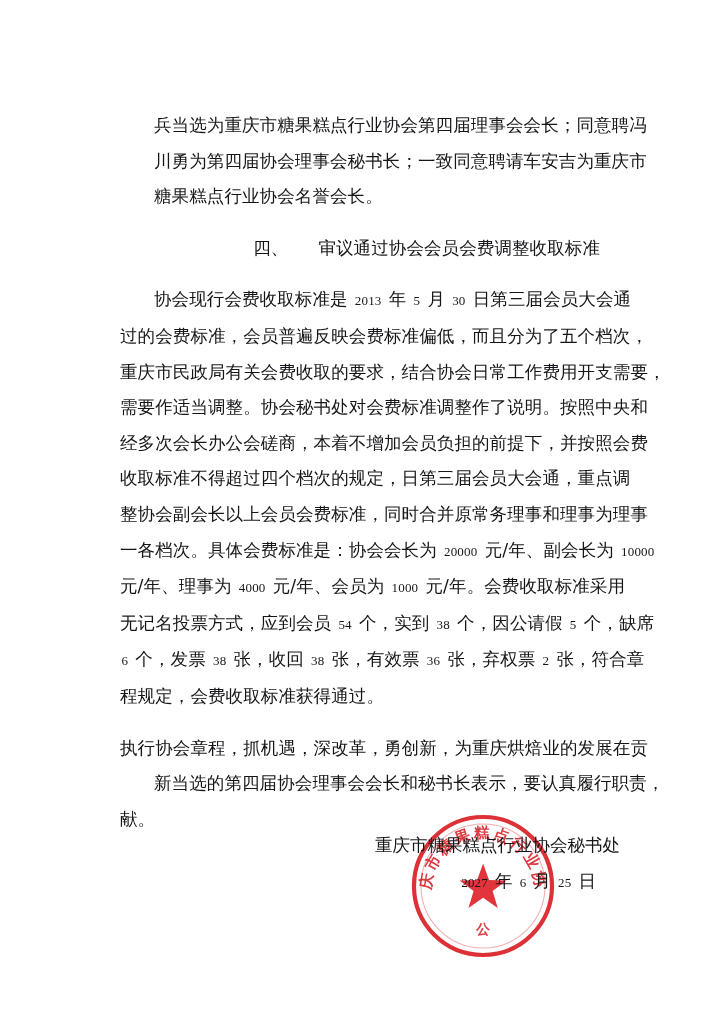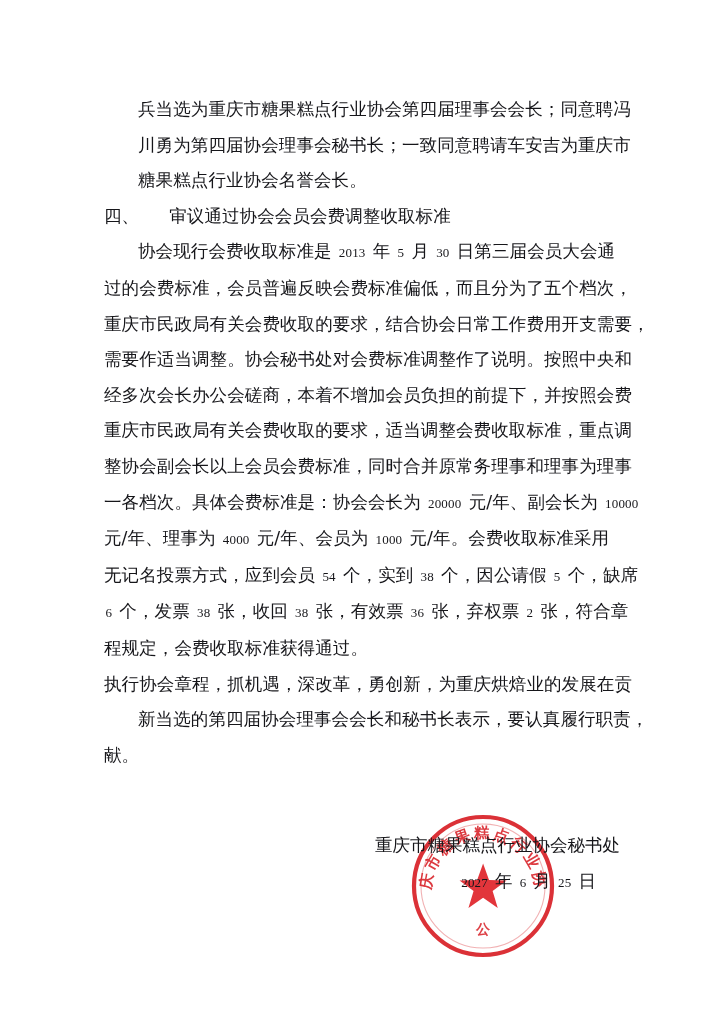--- a/index.html
+++ b/index.html
@@ -17,37 +17,38 @@
     background: #ffffff;
     overflow: hidden;
   }
   .doc-body {
     position: absolute;
     left: 104px;
     top: 92px;
     width: 512px;
   }
   .para {
-    margin: 0;
+    margin: 16px;
     padding: 0;
   }
   .line {
     font-family: "DejaVu Sans", "Liberation Sans", sans-serif;
     font-size: 17.5px;
     line-height: 35.6px;
     color: #16161a;
     letter-spacing: 0.1px;
     white-space: nowrap;
     font-weight: 500;
   }
   .indent-2 {
     padding-left: 34px;
   }
   .indent-head {
     padding-left: 0px;
+    text-align: right;
   }
   .num-gap {
     display: inline-block;
     width: 30px;
   }
   .latin {
     font-family: "Liberation Serif", "DejaVu Serif", serif;
     font-size: 13px;
     letter-spacing: 0.2px;
     padding: 0 1.5px;
@@ -105,21 +106,21 @@
     <div class="para">
       <div class="line indent-head"><span>四、</span><span class="num-gap"></span><span>审议通过协会会员会费调整收取标准</span></div>
     </div>
 
     <div class="para">
       <div class="line indent-2">协会现行会费收取标准是 <span class="latin">2013</span> 年 <span class="latin">5</span> 月 <span class="latin">30</span> 日第三届会员大会通</div>
       <div class="line">过的会费标准，会员普遍反映会费标准偏低，而且分为了五个档次，</div>
       <div class="line">重庆市民政局有关会费收取的要求，结合协会日常工作费用开支需要，</div>
       <div class="line">需要作适当调整。协会秘书处对会费标准调整作了说明。按照中央和</div>
       <div class="line">经多次会长办公会磋商，本着不增加会员负担的前提下，并按照会费</div>
-      <div class="line">重庆市民政局有关会费收取的要求，适当调整会费收取标准，重点调</div>
+      <div class="line">收取标准不得超过四个档次的规定，日第三届会员大会通，重点调</div>
       <div class="line">整协会副会长以上会员会费标准，同时合并原常务理事和理事为理事</div>
       <div class="line">一各档次。具体会费标准是：协会会长为 <span class="latin">20000</span> 元/年、副会长为 <span class="latin">10000</span></div>
       <div class="line">元/年、理事为 <span class="latin">4000</span> 元/年、会员为 <span class="latin">1000</span> 元/年。会费收取标准采用</div>
       <div class="line">无记名投票方式，应到会员 <span class="latin">54</span> 个，实到 <span class="latin">38</span> 个，因公请假 <span class="latin">5</span> 个，缺席</div>
       <div class="line"><span class="latin">6</span> 个，发票 <span class="latin">38</span> 张，收回 <span class="latin">38</span> 张，有效票 <span class="latin">36</span> 张，弃权票 <span class="latin">2</span> 张，符合章</div>
       <div class="line">程规定，会费收取标准获得通过。</div>
     </div>
 
     <div class="para">
       <div class="line">执行协会章程，抓机遇，深改革，勇创新，为重庆烘焙业的发展在贡</div>

